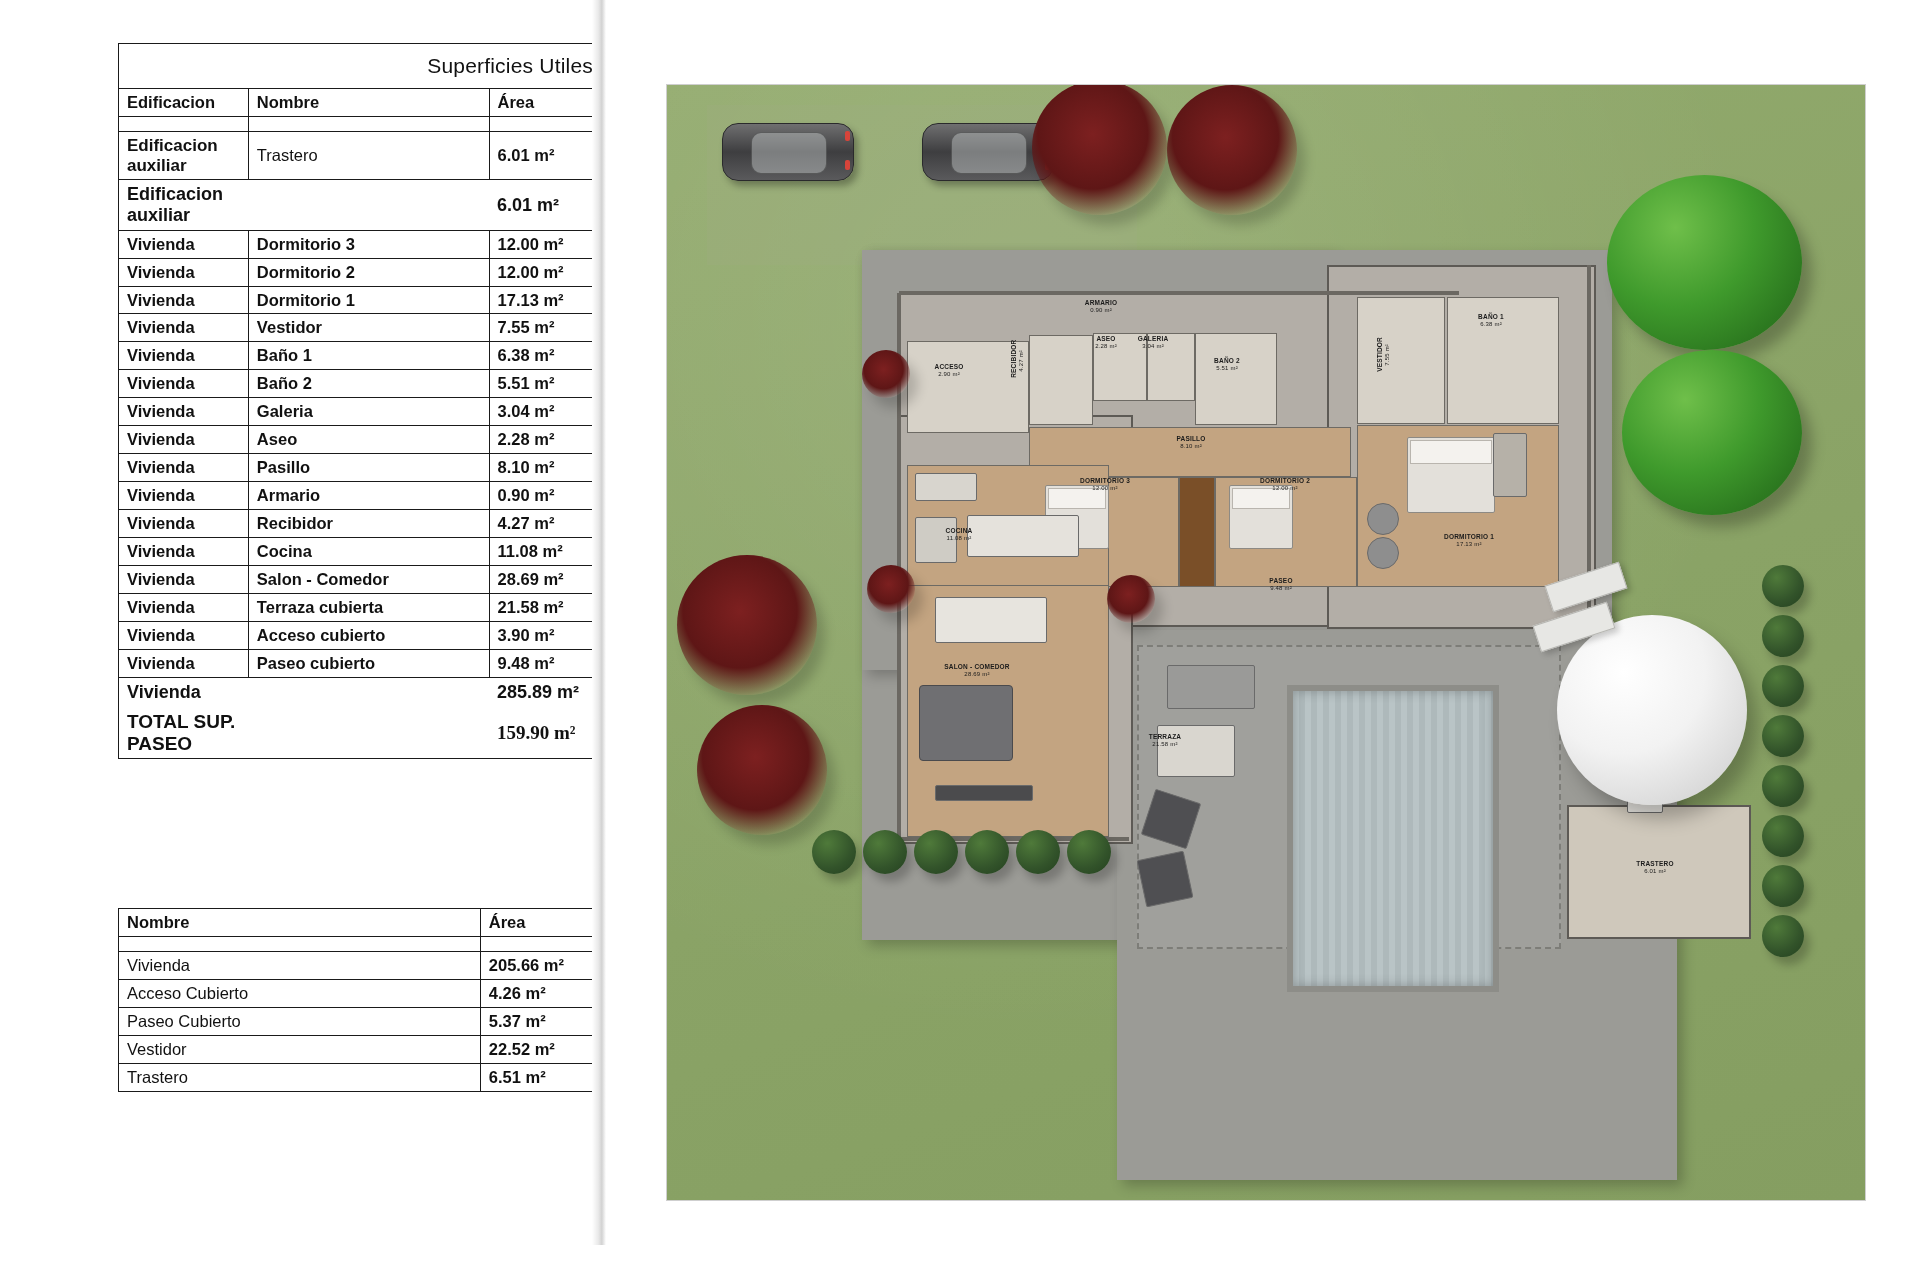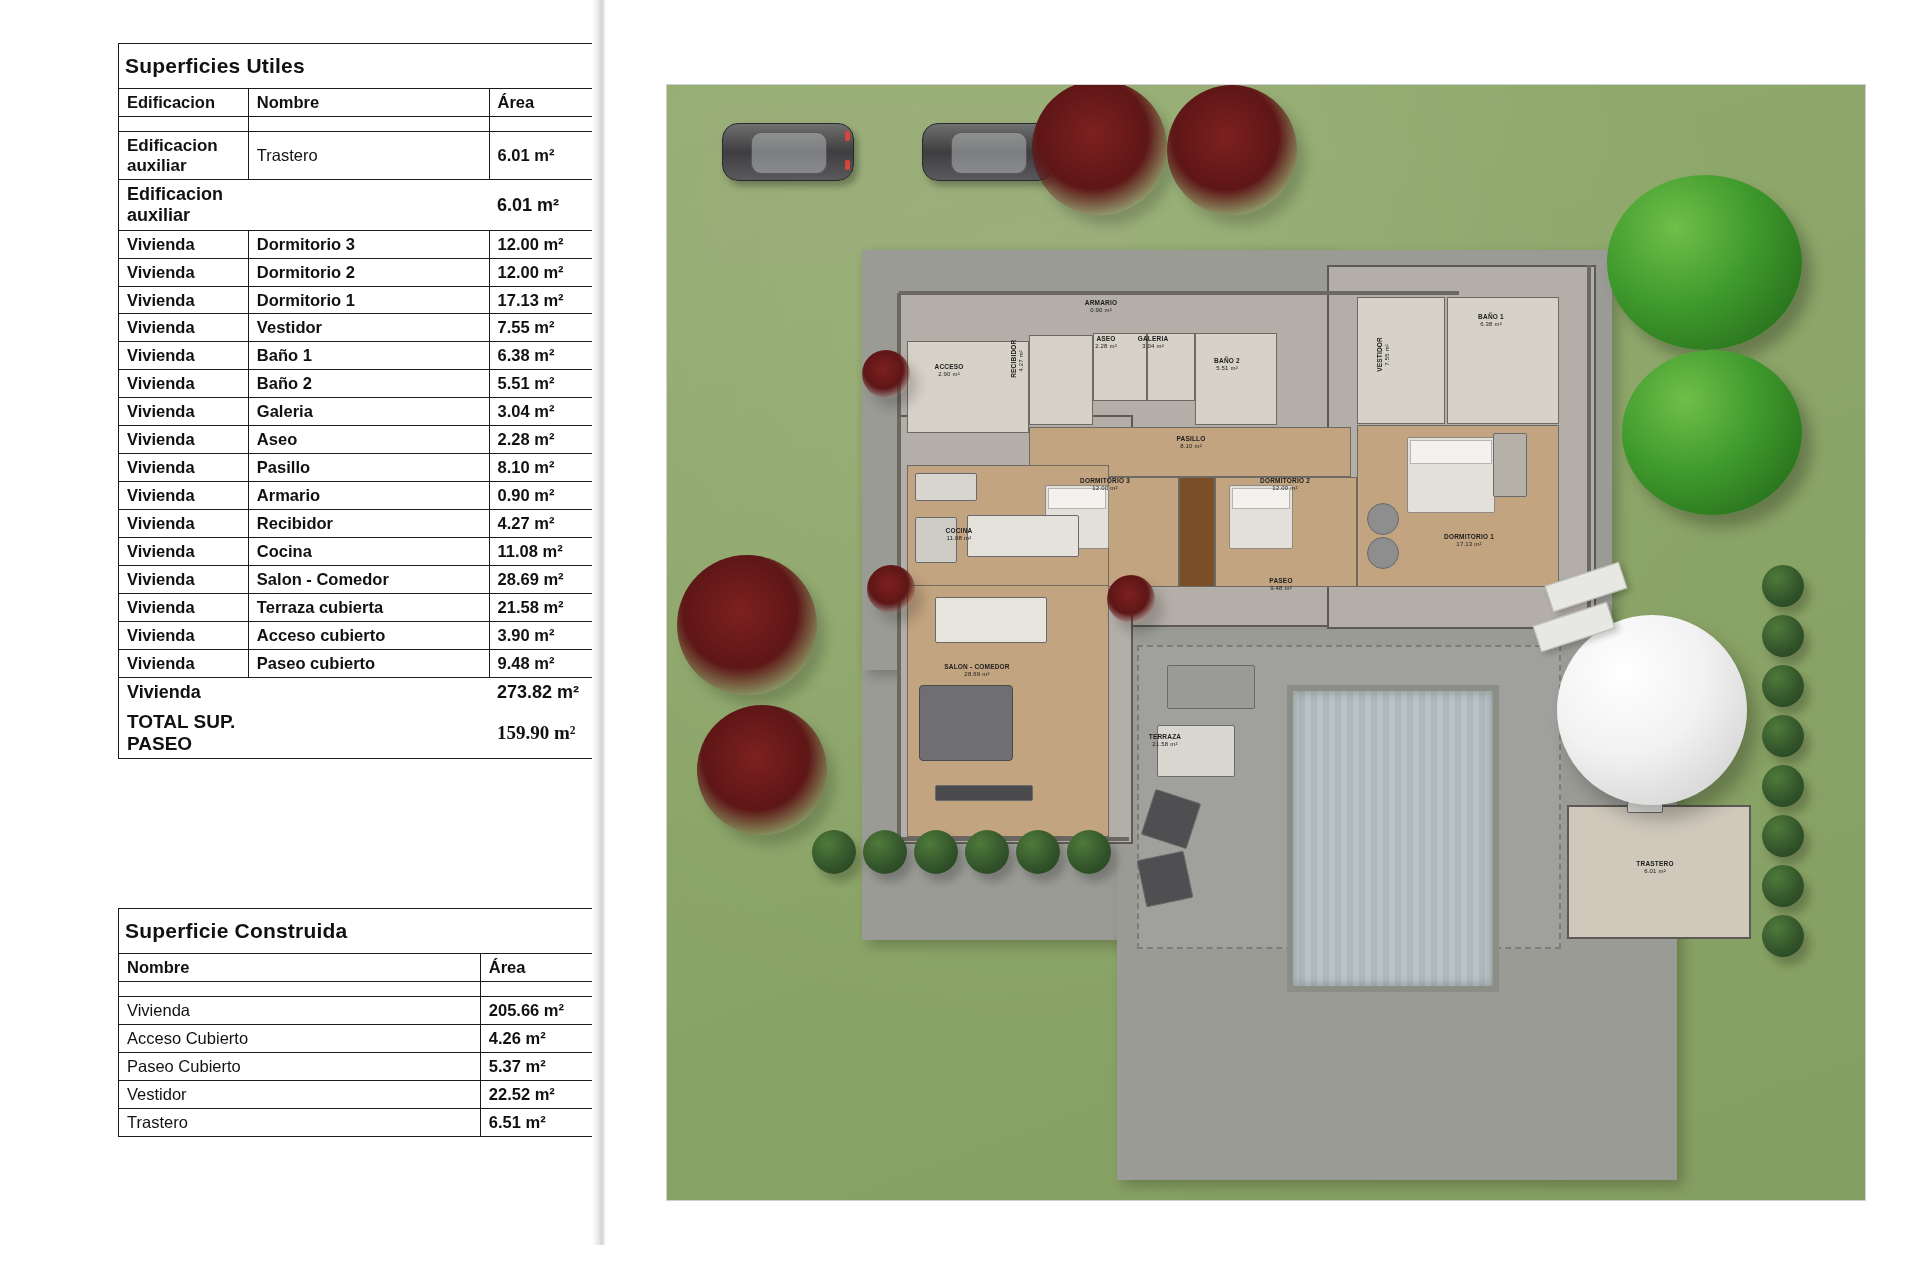--- a/index.html
+++ b/index.html
@@ -48,22 +48,22 @@
   }
   table.sup td {
     border: 1px solid #1a1a1a;
     padding: 4px 8px;
     font-size: 16.5px;
     color: #111111;
     line-height: 1.15;
     background: #ffffff;
   }
   .title-cell {
-    text-align: left;
-    font-weight: bold;
+    text-align: right;
+    font-weight: normal;
     font-size: 21px !important;
     padding: 10px 6px !important;
     letter-spacing: 0.2px;
   }
   .hdr {
     font-weight: bold;
     font-size: 16.5px !important;
   }
   .spacer-row td {
     border-left: 1px solid #1a1a1a;
@@ -348,35 +348,32 @@
         <td class="col-area">3.90 m²</td>
       </tr>
       <tr>
         <td class="col-edif bold">Vivienda</td>
         <td class="col-nombre bold">Paseo cubierto</td>
         <td class="col-area">9.48 m²</td>
       </tr>
       <tr class="sum-row">
         <td class="col-edif no-b" style="border-left:1px solid #1a1a1a !important;">Vivienda</td>
         <td class="col-nombre no-b"></td>
-        <td class="col-area no-b" style="border-right:1px solid #1a1a1a !important;">273.82 m²</td>
+        <td class="col-area no-b" style="border-right:1px solid #1a1a1a !important;">285.89 m²</td>
       </tr>
       <tr class="sum-row">
         <td class="col-edif no-b" style="border-left:1px solid #1a1a1a !important; border-bottom:1px solid #1a1a1a !important; font-size:19px !important;">TOTAL SUP. PASEO</td>
         <td class="col-nombre no-b" style="border-bottom:1px solid #1a1a1a !important;"></td>
         <td class="col-area no-b" style="border-right:1px solid #1a1a1a !important; border-bottom:1px solid #1a1a1a !important; font-size:19px !important;font-family:Liberation Serif, serif;">159.90 m²</td>
       </tr>
     </tbody>
       </table>
 
     <table class="sup" style="left:118px; top:908px;">
       <tbody>
-          <tr>
-        <td class="title-cell" colspan="2">Superficie Construida</td>
-      </tr>
       <tr>
         <td class="c2-nombre hdr">Nombre</td>
         <td class="c2-area hdr">Área</td>
       </tr>
       <tr class="spacer-row">
         <td></td>
             <td></td>
       </tr>
       <tr>
         <td class="c2-nombre">Vivienda</td>

